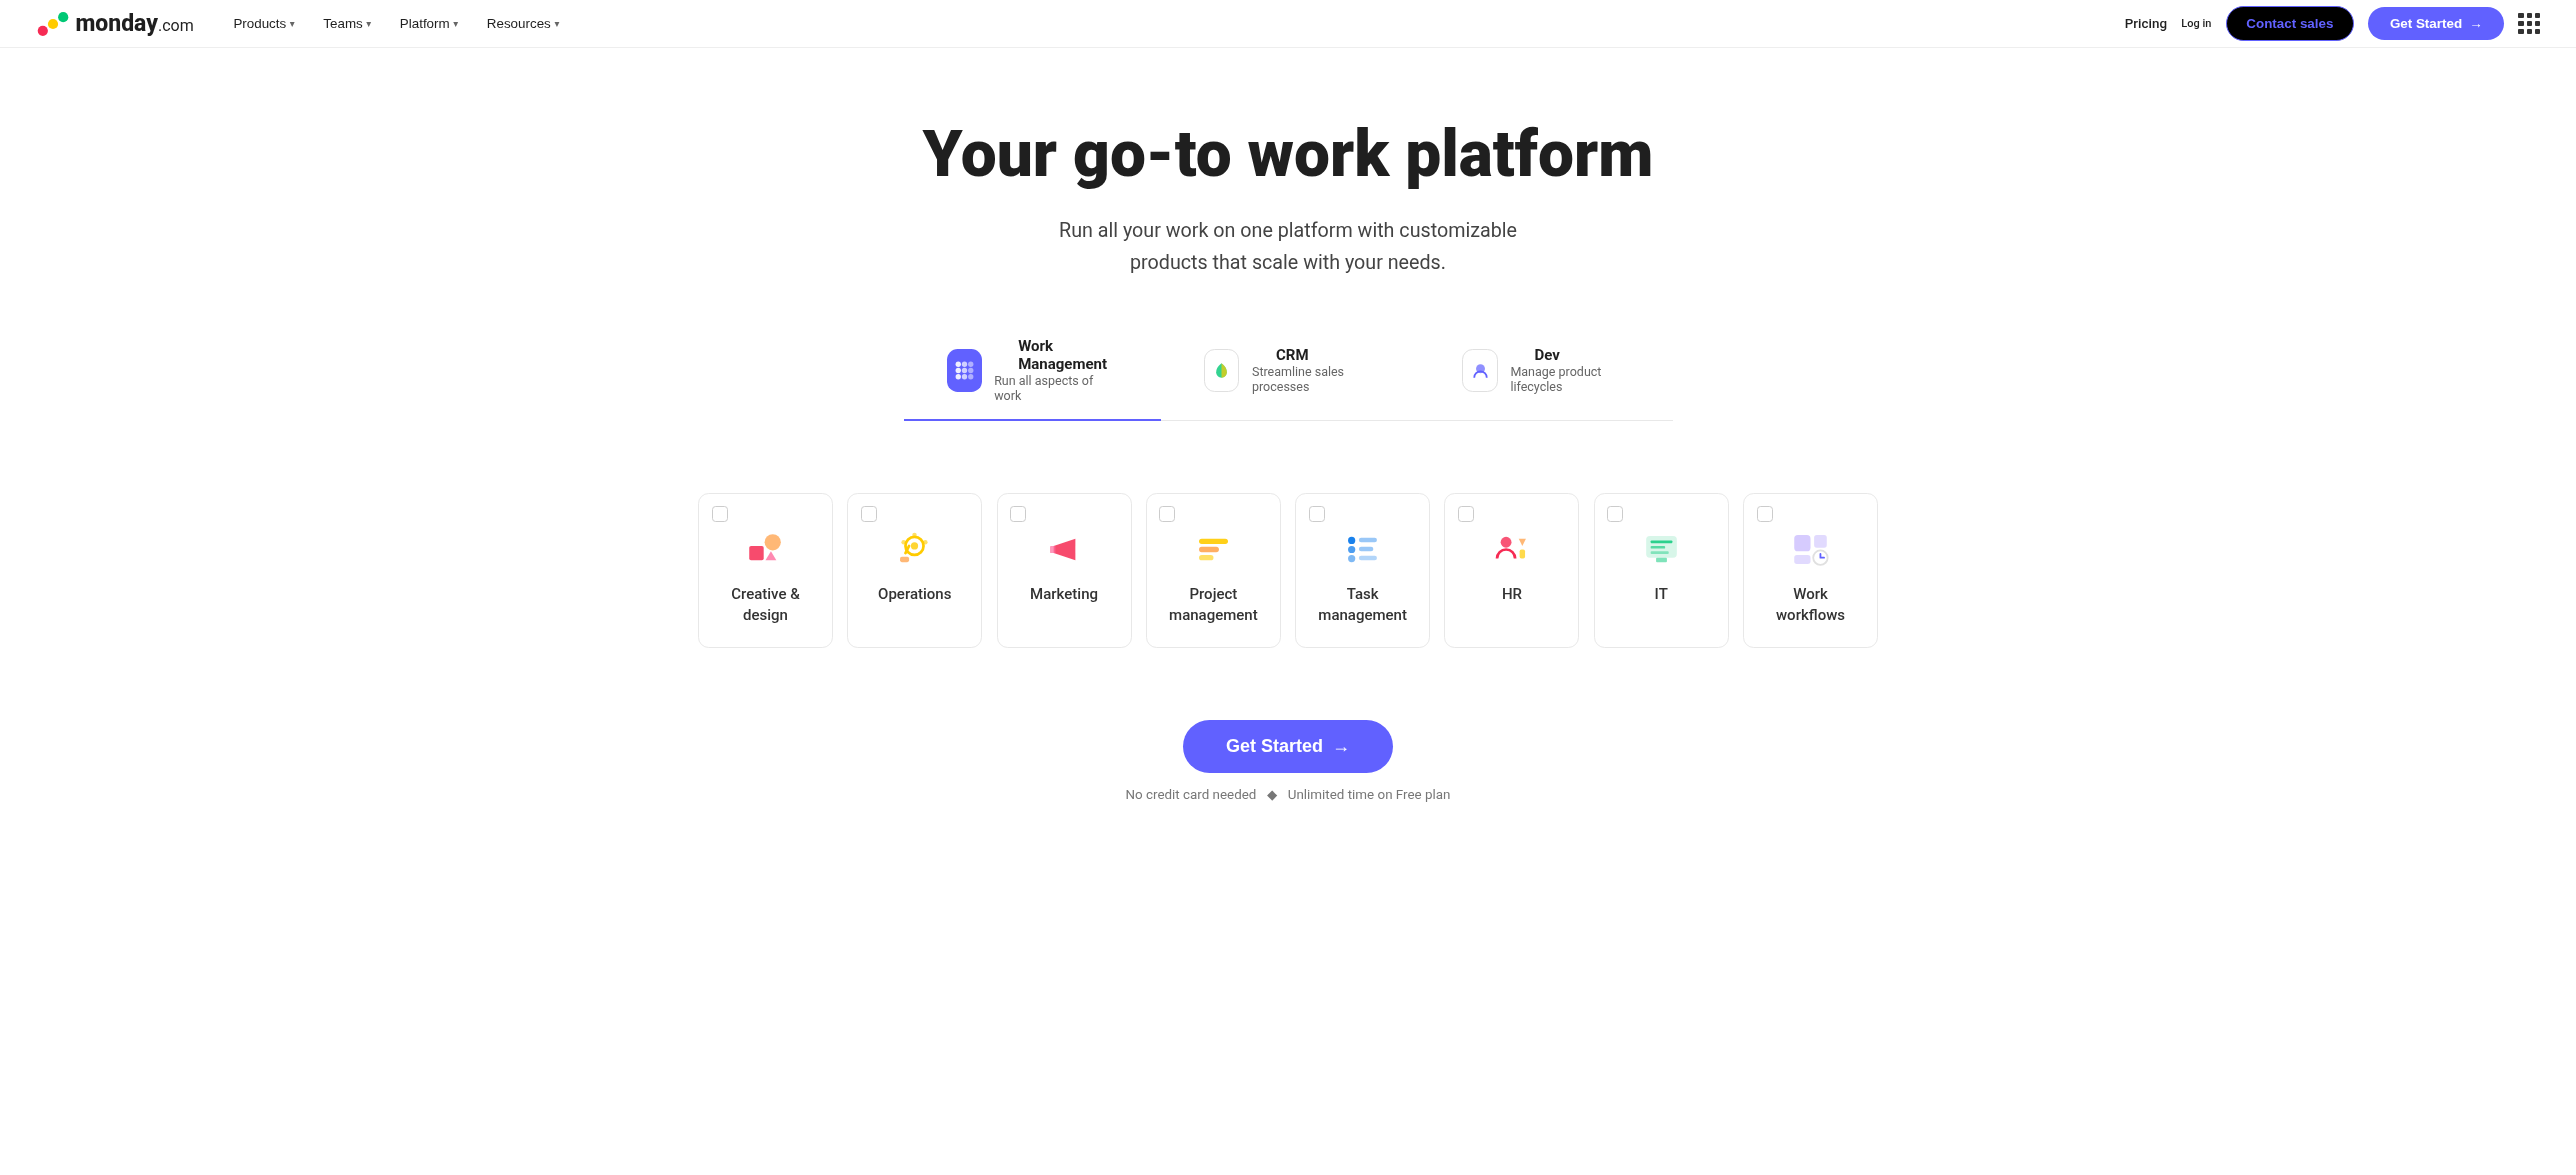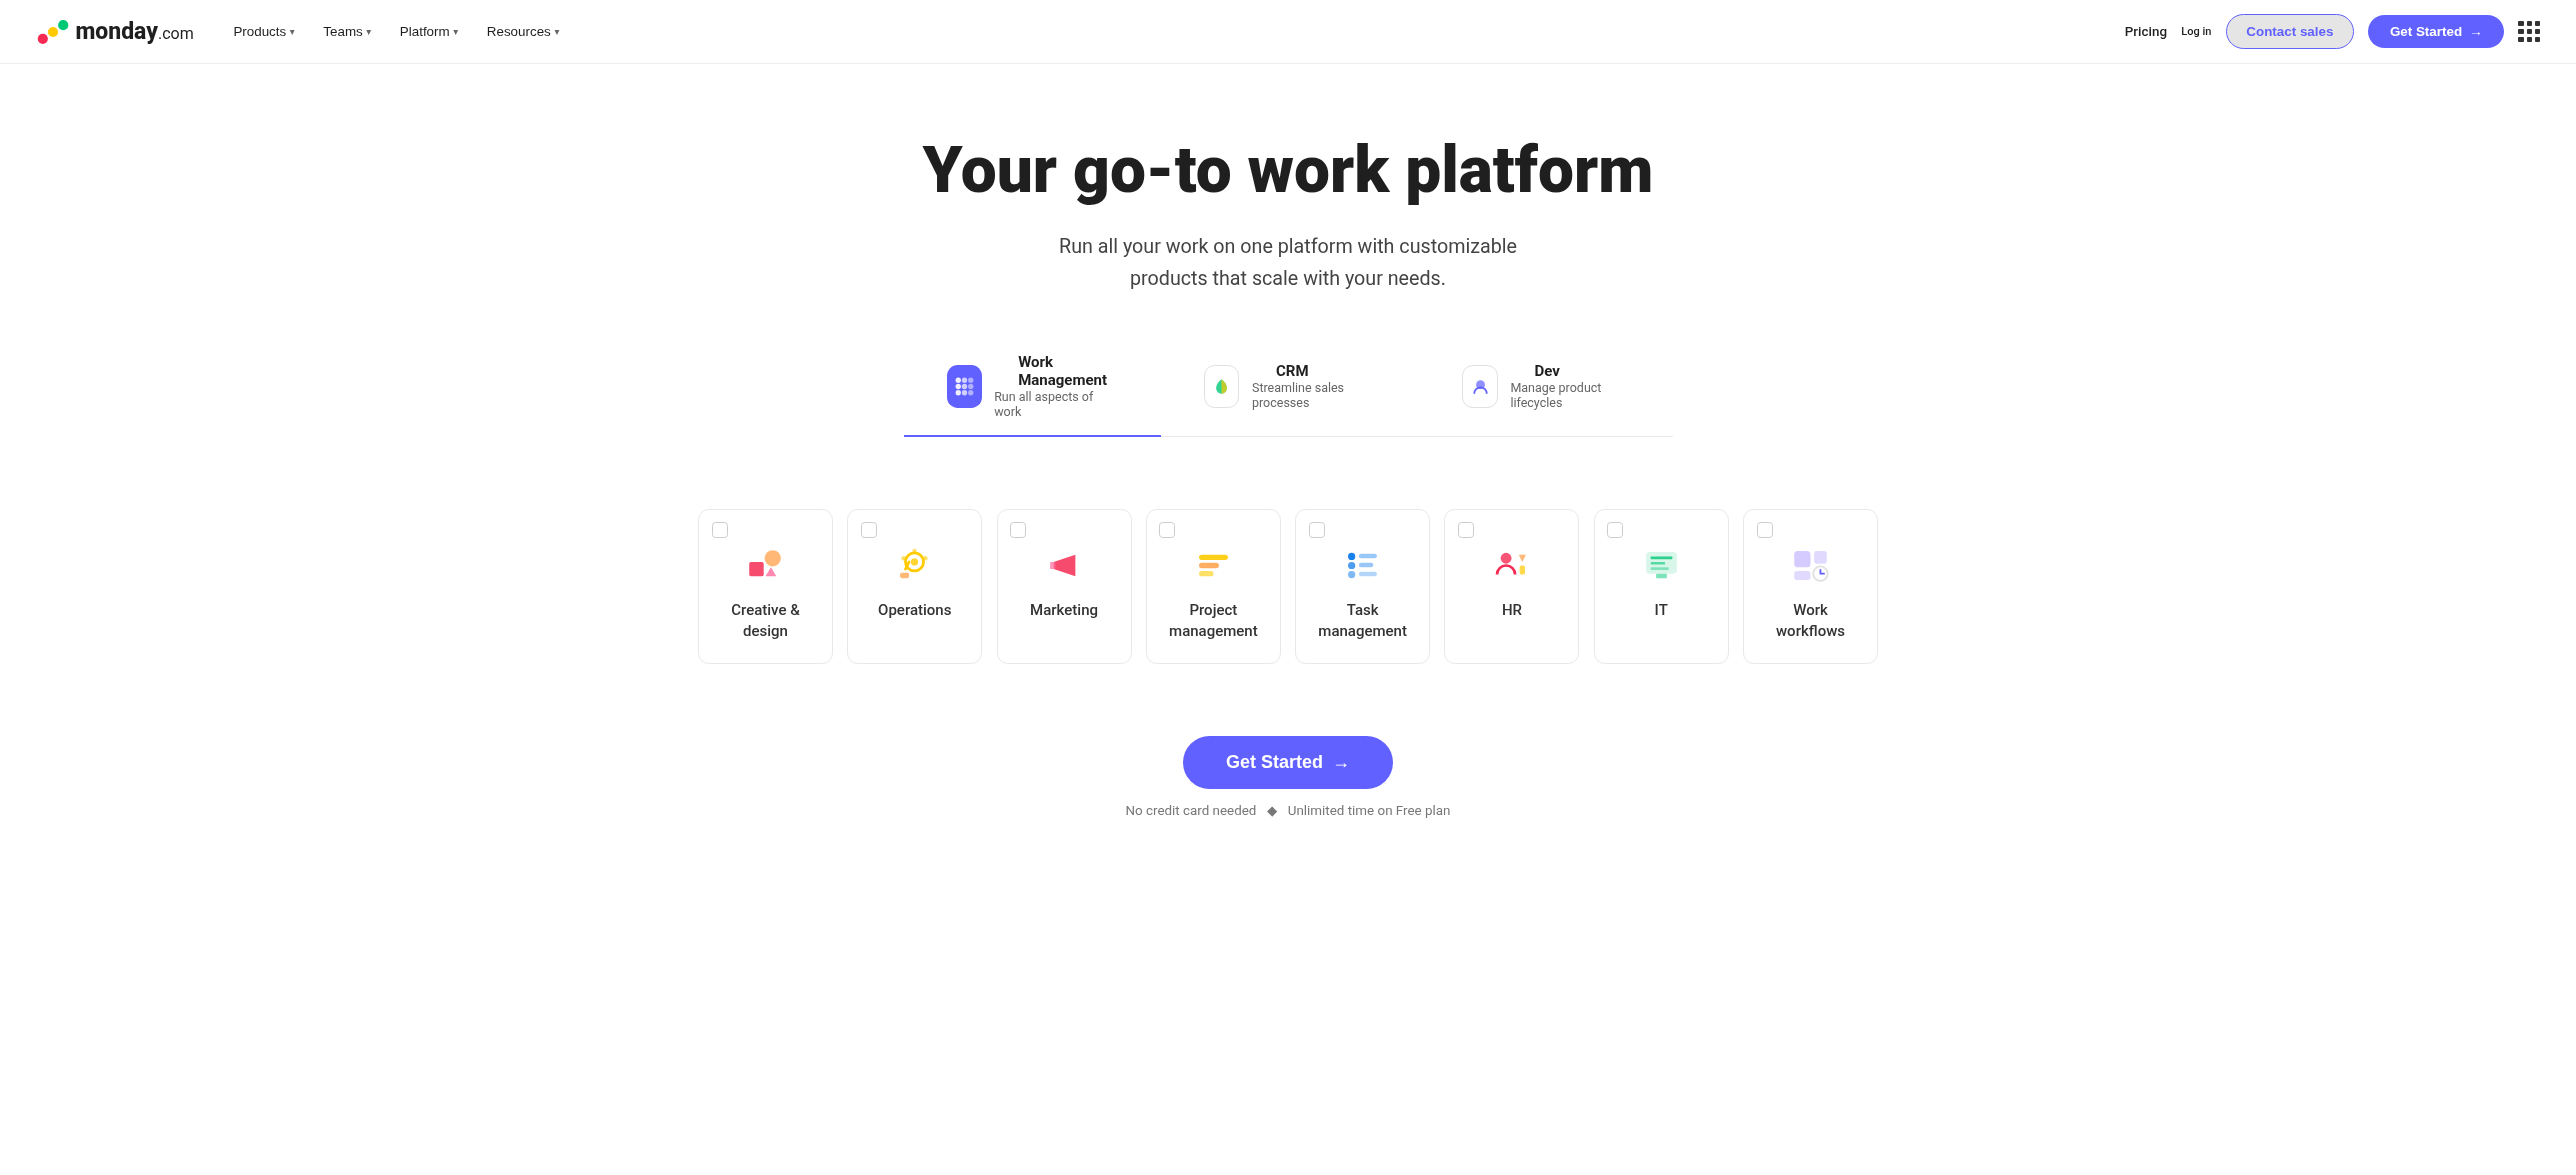--- a/index.html
+++ b/index.html
@@ -1,21 +1,21 @@
 <!DOCTYPE html>
 <html style="font-size:14.3px"><head>
   <meta charset="utf-8">
   <style>
     * { box-sizing: border-box; margin: 0; padding: 0; }
     body { font-family: -apple-system, BlinkMacSystemFont, 'Segoe UI', Roboto, sans-serif; background: #fff; color: #1f1f1f; }
 
     
     nav {
       display: flex; align-items: center; justify-content: space-between;
-      padding: 0 36px; height: 64px; border-bottom: 0.9px solid #eee;
+      padding: 0 36px; height: 48px; border-bottom: 0.9px solid #eee;
       position: sticky; top: 0; background: #fff; z-index: 100;
     }
     .nav-left { display: flex; align-items: center; gap: 29px; }
     .logo { display: flex; align-items: center; gap: 5.4px; text-decoration: none; }
     .logo-icon { width: 34px; height: 34px; }
     .logo-text { font-size: 23px; font-weight: 800; color: #1f1f1f; }
     .logo-text span { color: #1f1f1f; font-weight: 400; font-size: 16px; }
     .nav-links { display: flex; align-items: center; gap: 7.2px; }
     .nav-link {
       display: flex; align-items: center; gap: 3.6px;
@@ -23,21 +23,21 @@
       cursor: pointer; border-radius: 5.4px; background: none; border: none;
       text-decoration: none;
     }
     .chevron { font-size: 9.8px; color: #666; }
     .nav-right { display: flex; align-items: center; gap: 14.3px; }
     .nav-pricing { font-size: 13.4px; font-weight: 500; color: #1f1f1f; cursor: pointer; text-decoration: none; }
     .nav-login { font-size: 11px; font-weight: 500; color: #1f1f1f; cursor: pointer; text-decoration: none; }
     .btn-contact {
       padding: 9px 19.7px; border-radius: 21.5px; border: 1.8px solid #6161ff;
       color: #6161ff; font-size: 13.4px; font-weight: 600; cursor: pointer;
-      background: #e5e5e5; transition: all 0.2s;
+      background: #000000; transition: all 0.2s;
     }
     .btn-get-started {
       padding: 9px 21.5px; border-radius: 21.5px; border: none;
       background: #6161ff; color: #fff; font-size: 13.4px; font-weight: 600;
       cursor: pointer; display: flex; align-items: center; gap: 7.2px;
     }
     .grid-icon { display: grid; grid-template-columns: repeat(3,5.4px); gap: 2.7px; cursor: pointer; }
     .grid-dot { width: 5.4px; height: 5.4px; background: #333; border-radius: 0.9px; }
 
     

